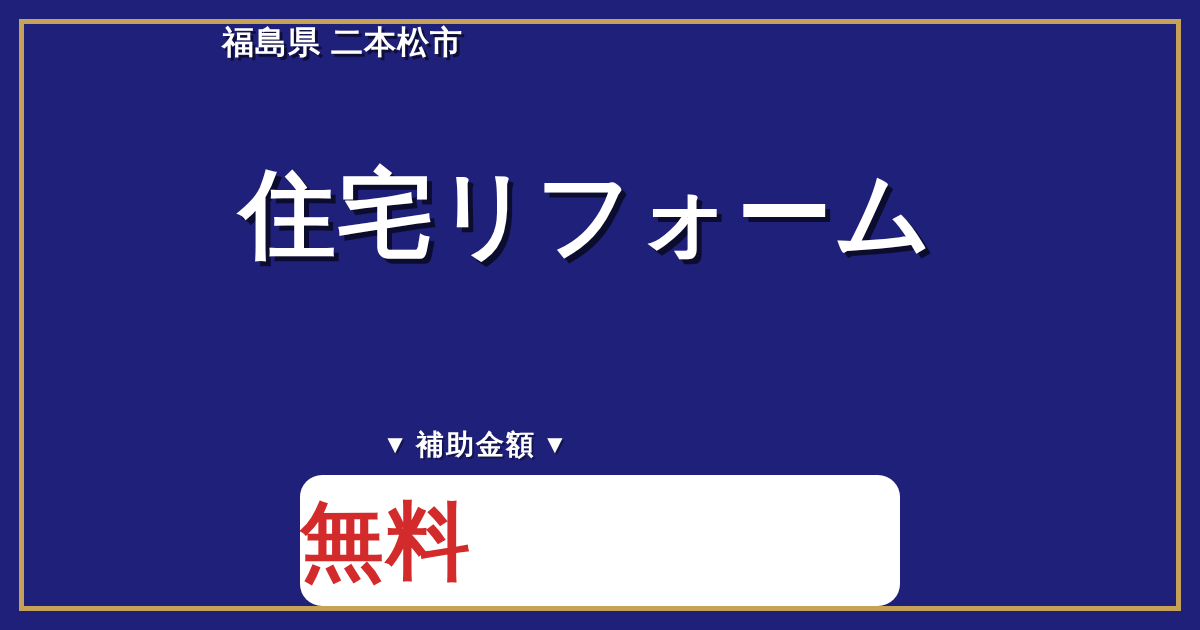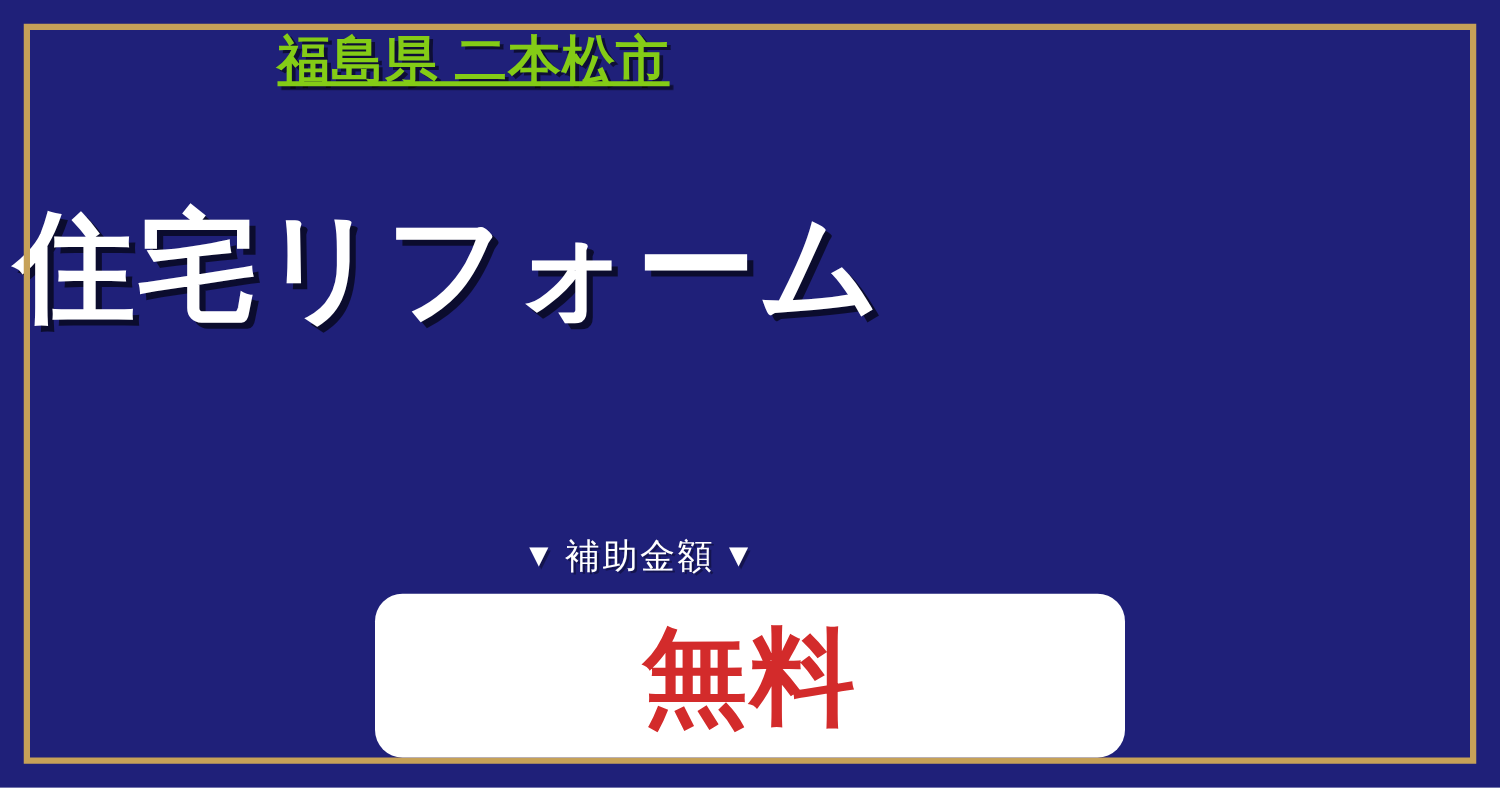--- a/index.html
+++ b/index.html
@@ -33,37 +33,37 @@
     box-sizing: border-box;
     pointer-events: none;
     z-index: 3;
   }
 
   
   #municipality {
     position: absolute;
     left: 222px;
     top: 24px;
-    font-size: 42px;
+    font-size: 32px;
     font-weight: bold;
-    color: #84cc16;
+    color: #ffffff;
     letter-spacing: 1px;
     line-height: 1.15;
     white-space: nowrap;
     text-shadow: 3px 3px 0 rgba(0,0,0,0.55);
     z-index: 2;
-    text-decoration: underline;
   }
 
   
   #headline {
     position: absolute;
-    left: 12px;
+    left: 2px;
     top: 158px;
     width: 1170px;
+    text-align: center;
     z-index: 2;
   }
   .headline-line {
     display: block;
     font-size: 96px;
     font-weight: bold;
     color: #ffffff;
     line-height: 1.16;
     letter-spacing: 2px;
     white-space: nowrap;
@@ -71,49 +71,47 @@
   }
 
   
   #subsidy-label {
     position: absolute;
     left: 0;
     top: 428px;
     width: 952px;
     text-align: center;
     font-size: 28px;
-    font-weight: normal;
+    font-weight: bold;
     color: #ffffff;
     letter-spacing: 2px;
     line-height: 1.2;
     white-space: nowrap;
     z-index: 2;
     text-shadow: 2px 2px 0 rgba(0,0,0,0.35);
-    padding-left: 36px;
   }
   #subsidy-label .tri {
     display: inline-block;
     vertical-align: 1px;
     font-size: 26px;
     margin: 0 6px;
   }
 
   
   #amount-card {
     position: absolute;
     left: 300px;
     top: 475px;
     width: 600px;
     height: 131px;
     background: #ffffff;
     border-radius: 22px;
     z-index: 4;
     display: flex;
     align-items: center;
-    justify-content: center;
     overflow: hidden;
   }
   #amount-value {
     font-size: 84px;
     font-weight: bold;
     color: #d32b2b;
     letter-spacing: 2px;
     line-height: 1;
     white-space: nowrap;
   }

